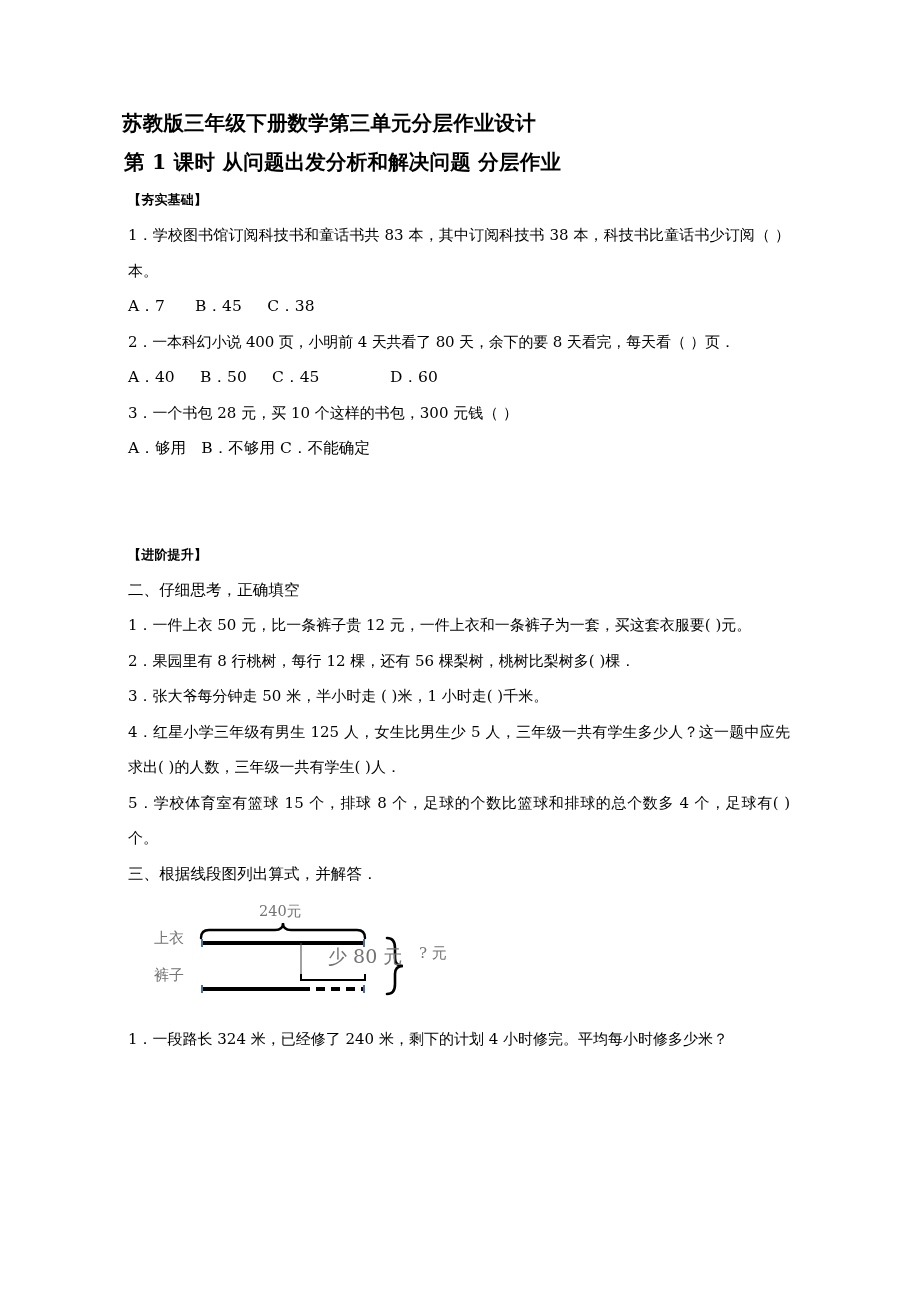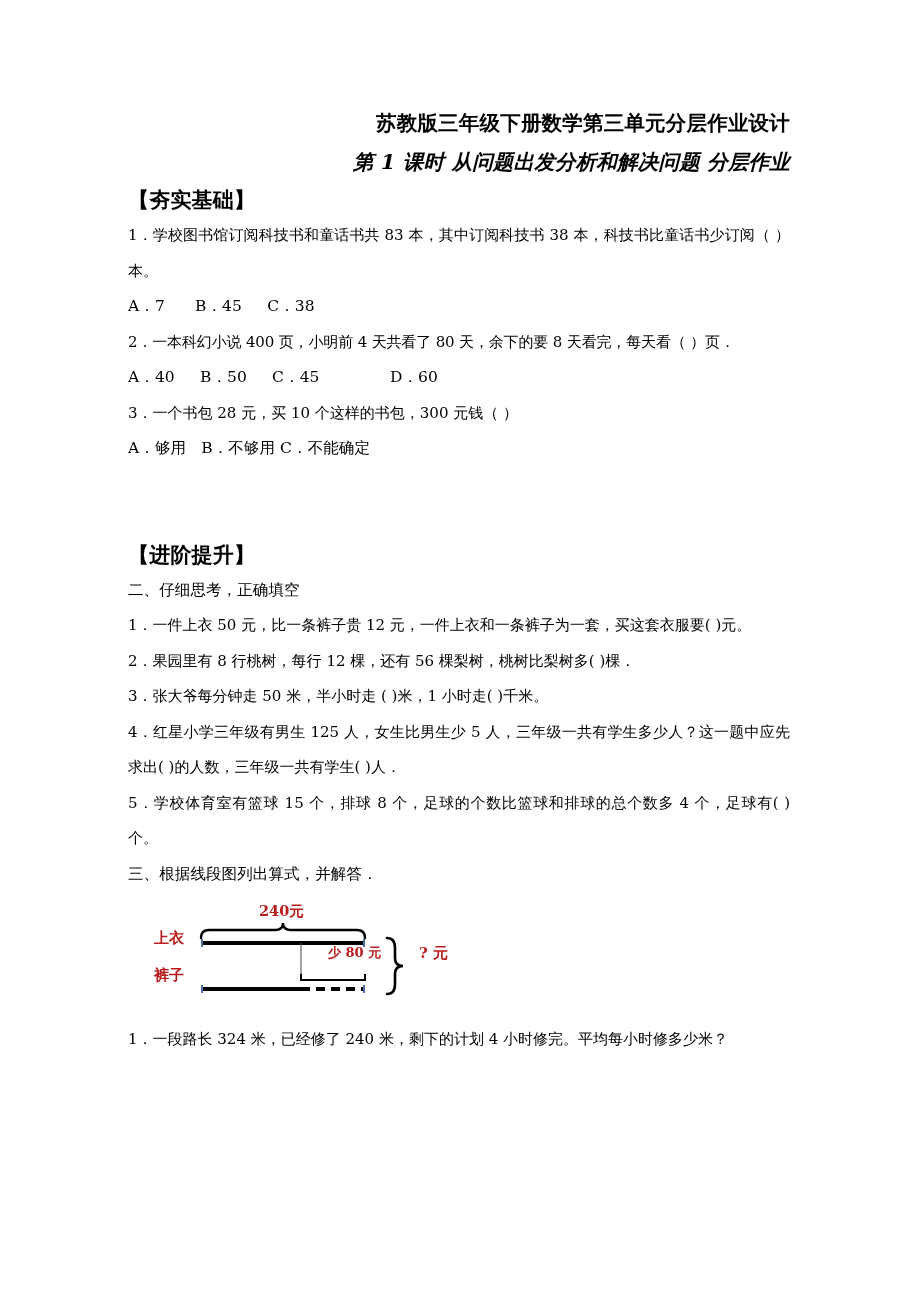--- a/index.html
+++ b/index.html
@@ -18,33 +18,33 @@
   .page {
     position: absolute;
     left: 0; top: 0;
     width: 920px;
     height: 1302px;
     box-sizing: border-box;
     padding: 104px 130px 0 128px;
   }
 
   .title {
-    text-align: right;
+    text-align: left;
     font-size: 20.5px;
     font-weight: bold;
     letter-spacing: 0.2px;
     line-height: 39px;
     margin: 0;
     white-space: nowrap;
   }
   .title-1 { margin-left: -6px; }
-  .title-2 { margin-left: -4px; font-style: italic; }
+  .title-2 { margin-left: -4px; }
 
   .sec-head {
-    font-size: 21px;
+    font-size: 13px;
     font-weight: bold;
     line-height: 36px;
     margin: 0;
     letter-spacing: 0.2px;
   }
   .sec-head.gap-top { margin-top: 70px; }
 
   .line {
     font-size: 15.5px;
     line-height: 35.5px;
@@ -73,28 +73,27 @@
     left: 10px;
     top: 0;
     width: 340px;
     height: 115px;
   }
   .diagram svg { display: block; }
   .lbl {
     position: absolute;
     font-family: "DejaVu Serif", "Liberation Serif", serif;
     font-size: 15px;
-    color: #b91c1c;
+    color: #737373;
     white-space: nowrap;
-    font-weight: bold;
   }
   .lbl-shangyi { left: 16px;   top: 27px; }
   .lbl-kuzi    { left: 16px;   top: 64px; }
   .lbl-240     { left: 121px; top: 0px;  font-size: 14.5px; }
-  .lbl-shao80  { left: 190px; top: 42px; font-size: 13px; }
+  .lbl-shao80  { left: 190px; top: 42px; font-size: 19px; }
   .lbl-que     { left: 281px; top: 42px; font-size: 15px; }
 </style>
 </head>
 <body>
 
 <div class="page">
 
   <h1 class="title title-1">苏教版三年级下册数学第三单元分层作业设计</h1>
   <h1 class="title title-2">第 1 课时 从问题出发分析和解决问题 分层作业</h1>
 

